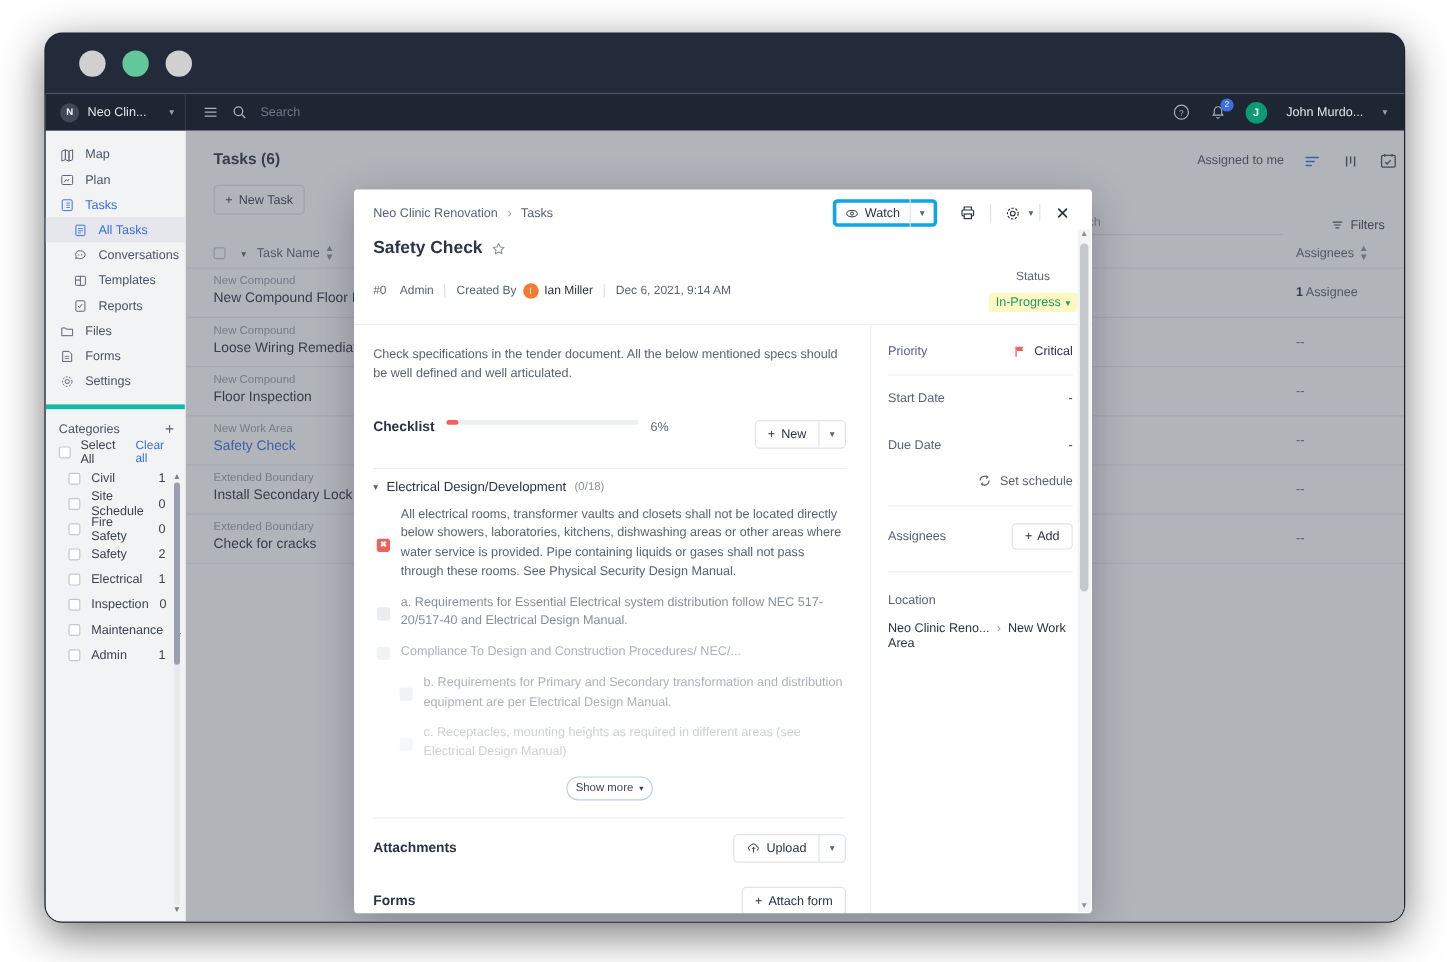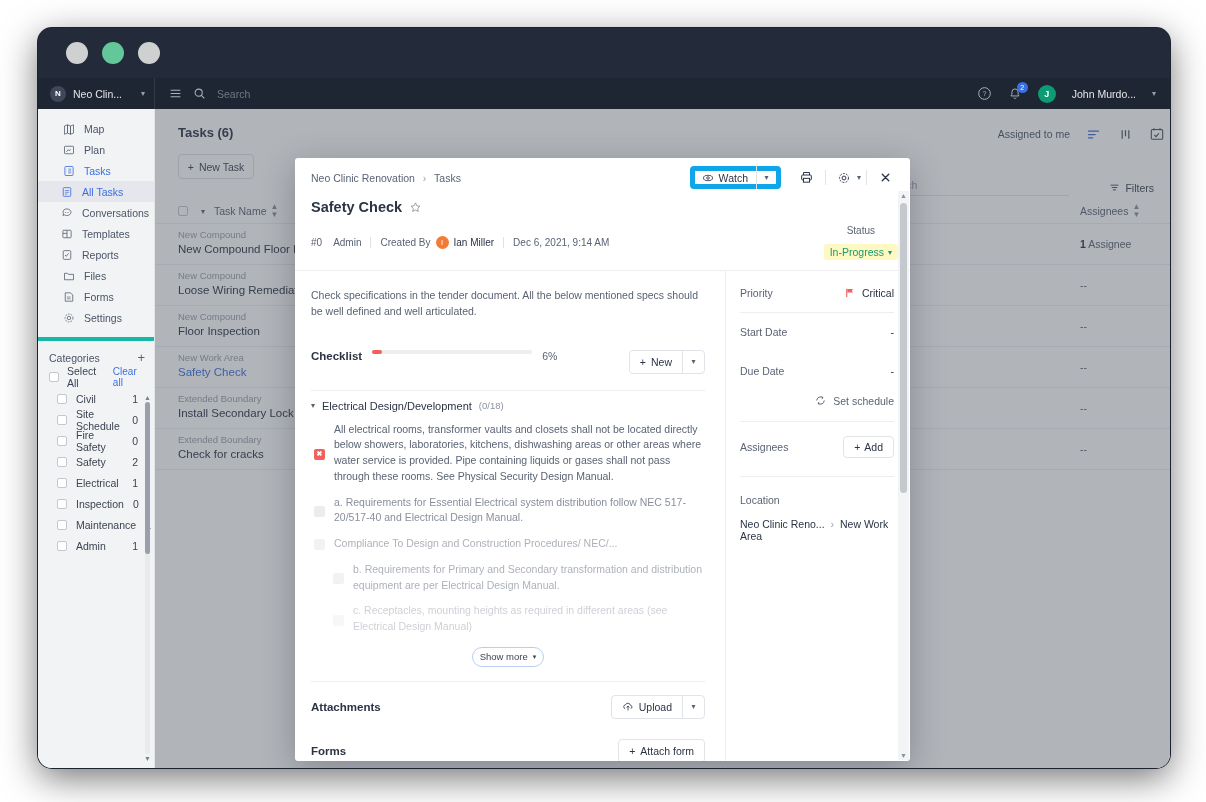--- a/index.html
+++ b/index.html
@@ -41,21 +41,21 @@
   .bell-wrap { position: relative; }
   .badge { position: absolute; top: -5px; right: -6px; background: #3b6fe0; color: #fff; font-size: 7px; border-radius: 50%; width: 11px; height: 11px; display: flex; align-items: center; justify-content: center; }
   .avatar-top { width: 18px; height: 18px; border-radius: 50%; background: #0d9b74; color: #fff; font-size: 9px; display: flex; align-items: center; justify-content: center; font-weight: bold; }
   .tn-user { font-size: 10.5px; color: #e3e6ea; }
 
   
   #body { display: flex; height: 659px; }
 
   
   #sidebar { width: 117px; background: #f2f3f5; border-right: 1px solid #e2e4e8; display: flex; flex-direction: column; }
-  .nav-item { display: flex; align-items: center; gap: 9px; height: 21px; padding-left: 24px; font-size: 10.5px; color: #4a5568; cursor: pointer; }
+  .nav-item { display: flex; align-items: center; gap: 9px; height: 21px; padding-left: 11px; font-size: 10.5px; color: #4a5568; cursor: pointer; }
   .nav-item.sub { padding-left: 22px; }
   .nav-item.active { color: #3b6fe0; }
   .nav-item.active-bg { background: #e5e7ec; color: #3b6fe0; }
   .nav-ico { width: 13px; height: 13px; flex: none; display: flex; align-items: center; justify-content: center; }
 
   #cats { margin-top: 9px; border-top: 4px solid #14b8a6; padding-top: 8px; flex: 1; display: flex; flex-direction: column; }
   .cat-head { display: flex; align-items: center; padding: 0 9px 0 11px; font-size: 10.5px; color: #4a5568; height: 17px; }
   .cat-head .plus { margin-left: auto; font-size: 13px; color: #5a6374; }
   .cat-sel { display: flex; align-items: center; padding: 0 9px 0 11px; height: 22px; gap: 8px; }
   .cbx { width: 10px; height: 10px; border: 1px solid #c2c7d0; border-radius: 2px; background: #fff; flex: none; }
@@ -92,21 +92,21 @@
 
   
   #dim { position: absolute; left: 117px; top: 31px; right: 0; bottom: 0; background: rgba(70,76,88,.42); z-index: 5; }
 
   
   #modal { position: absolute; left: 257px; top: 80px; width: 615px; height: 603px; background: #fff; border-radius: 3px; z-index: 10; box-shadow: 0 8px 34px rgba(20,25,40,.28); display: flex; flex-direction: column; overflow: hidden; }
   #mhead { height: 39px; display: flex; align-items: center; padding: 0 0 0 16px; }
   .crumb { font-size: 10.5px; color: #5a6374; }
   .crumb .sep { margin: 0 5px; color: #9aa0ab; }
   .mhead-right { margin-left: auto; display: flex; align-items: center; gap: 0; padding-right: 12px; }
-  .watchbtn { display: flex; align-items: center; border: 5px solid #0ea5e9; border-radius: 4px; height: 23px; }
+  .watchbtn { display: flex; align-items: center; border: 3px solid #0ea5e9; border-radius: 4px; height: 23px; }
   .watchbtn .lbl { font-size: 10.5px; color: #2b3345; padding: 0 8px 0 7px; display: flex; align-items: center; gap: 5px; }
   .watchbtn .sp { width: 1px; height: 23px; background: #e0e3e8; }
   .watchbtn .cv { width: 19px; display: flex; align-items: center; justify-content: center; font-size: 8px; color: #5a6374; }
   .icobtn { width: 26px; height: 23px; display: flex; align-items: center; justify-content: center; cursor: pointer; }
   .vdiv { width: 1px; height: 15px; background: #e0e3e8; margin: 0 5px; }
 
   #mtitle { font-size: 14.5px; font-weight: bold; color: #2b3345; padding: 2px 0 0 16px; display: flex; align-items: center; gap: 7px; }
   #mmeta { display: flex; align-items: center; padding: 10px 12px 0 16px; gap: 0; border-bottom: 1px solid #eceef1; padding-bottom: 10px; }
   .meta-t { font-size: 10px; color: #5a6374; }
   .meta-sep { width: 1px; height: 11px; background: #dfe2e7; margin: 0 9px; }

